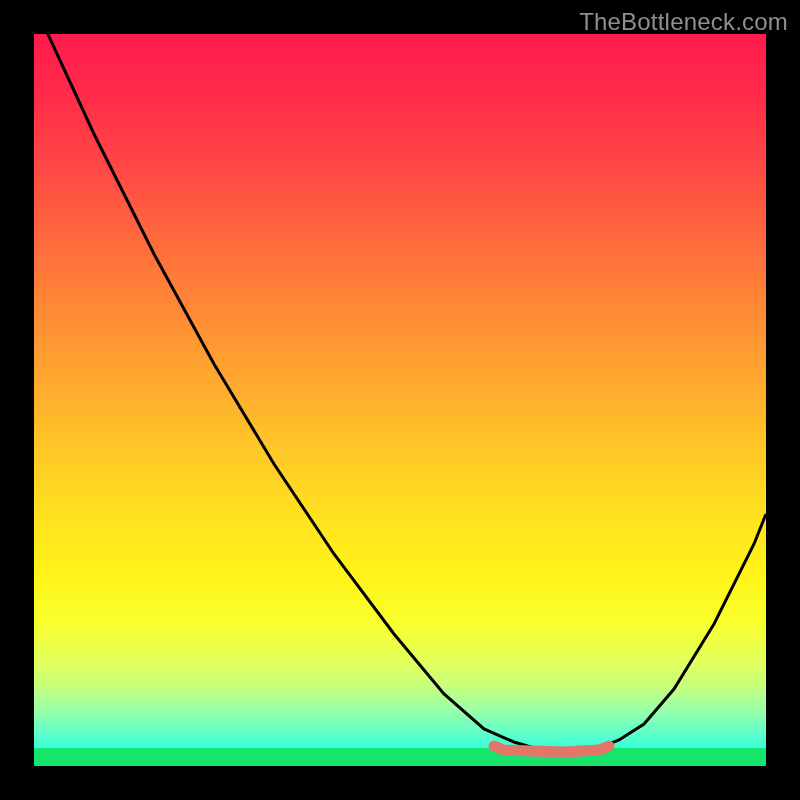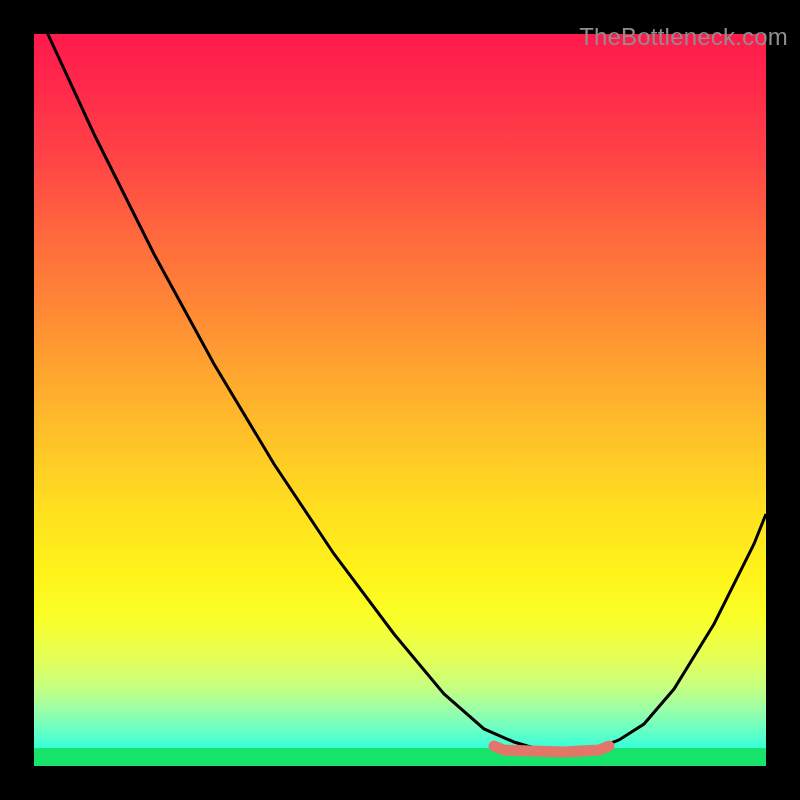--- a/index.html
+++ b/index.html
@@ -55,21 +55,21 @@
     background: #16e46b;
   }
   .curve-svg {
     position: absolute;
     left: 0; top: 0;
     width: 732px;
     height: 732px;
   }
   .watermark {
     position: absolute;
-    top: 23px;
+    top: 8px;
     right: 12px;
     color: #8f8f8f;
     font-size: 24px;
     font-weight: 500;
     letter-spacing: 0.2px;
   }
 </style>
 </head>
 <body>
 

